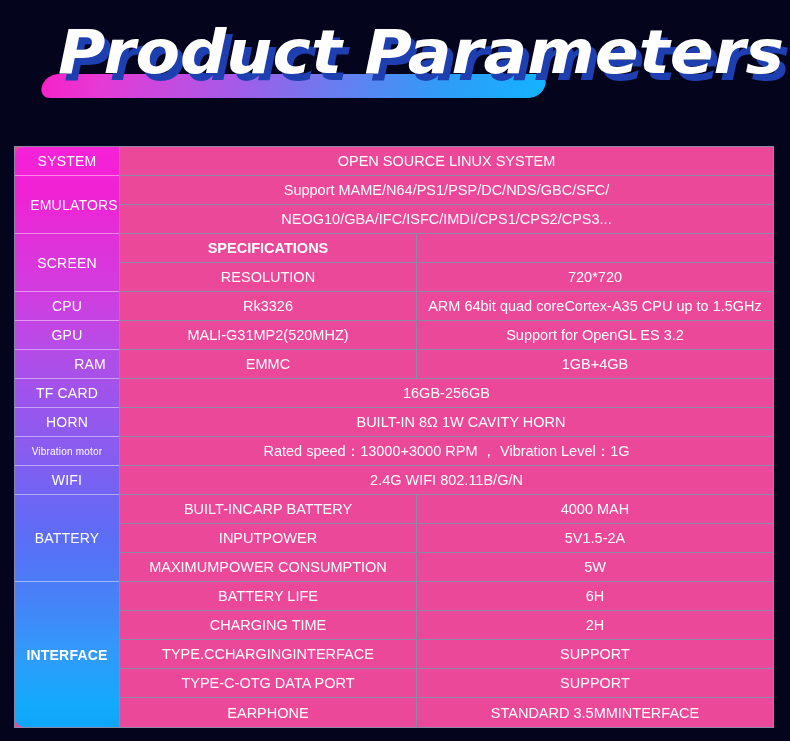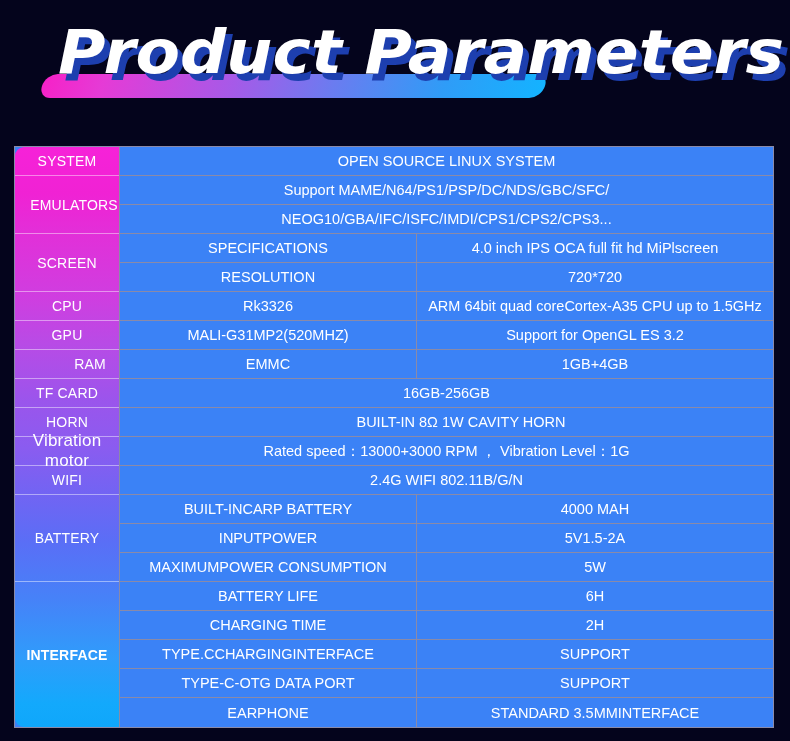--- a/index.html
+++ b/index.html
@@ -69,21 +69,21 @@
   
   .spec-table {
     position: absolute;
     left: 14px;
     top: 146px;
     width: 760px;
     height: 582px;
     display: flex;
     box-sizing: border-box;
     border: 1px solid #8a8aa8;
-    background: #3b82f6;
+    background: #ec4899;
   }
 
   .cat-col {
     width: 104px;
     flex: 0 0 104px;
     position: relative;
     border-radius: 9px 0 0 9px;
     background: linear-gradient(180deg,
       #f622d8 0%,
       #f022d4 8%,
@@ -108,21 +108,21 @@
     display: flex;
     align-items: center;
     justify-content: center;
     text-align: center;
     font-size: 14px;
     color: #ffffff;
     letter-spacing: 0.2px;
     padding: 0 2px;
   }
   .cat-cell:last-child { border-bottom: none; }
-  .cat-cell.small { font-size: 17px; }
+  .cat-cell.small { font-size: 10px; }
 
   .rows-col {
     flex: 1 1 auto;
     display: flex;
     flex-direction: column;
   }
   .srow {
     display: flex;
     box-sizing: border-box;
     border-bottom: 1px solid #8a8aa8;
@@ -176,23 +176,22 @@
   <div class="rows-col" id="rows-col">
       <div class="srow" style="height: 29px;">
         <div class="cell full">OPEN SOURCE LINUX SYSTEM</div>
       </div>
       <div class="srow" style="height: 29px;">
         <div class="cell full">Support MAME/N64/PS1/PSP/DC/NDS/GBC/SFC/</div>
       </div>
       <div class="srow" style="height: 29px;">
         <div class="cell full">NEOG10/GBA/IFC/ISFC/IMDI/CPS1/CPS2/CPS3...</div>
       </div>
-      <div class="srow" style="height: 29px;">
+      <div class="srow" style="height: 29px; font-weight: bold;">
         <div class="cell left-half">SPECIFICATIONS</div>
-        <div class="cell right-half">4.0 inch IPS OCA full fit hd MiPlscreen</div>
       </div>
       <div class="srow" style="height: 29px;">
         <div class="cell left-half">RESOLUTION</div>
         <div class="cell right-half">720*720</div>
       </div>
       <div class="srow" style="height: 29px;">
         <div class="cell left-half">Rk3326</div>
         <div class="cell right-half">ARM 64bit quad coreCortex-A35 CPU up to 1.5GHz</div>
       </div>
       <div class="srow" style="height: 29px;">

